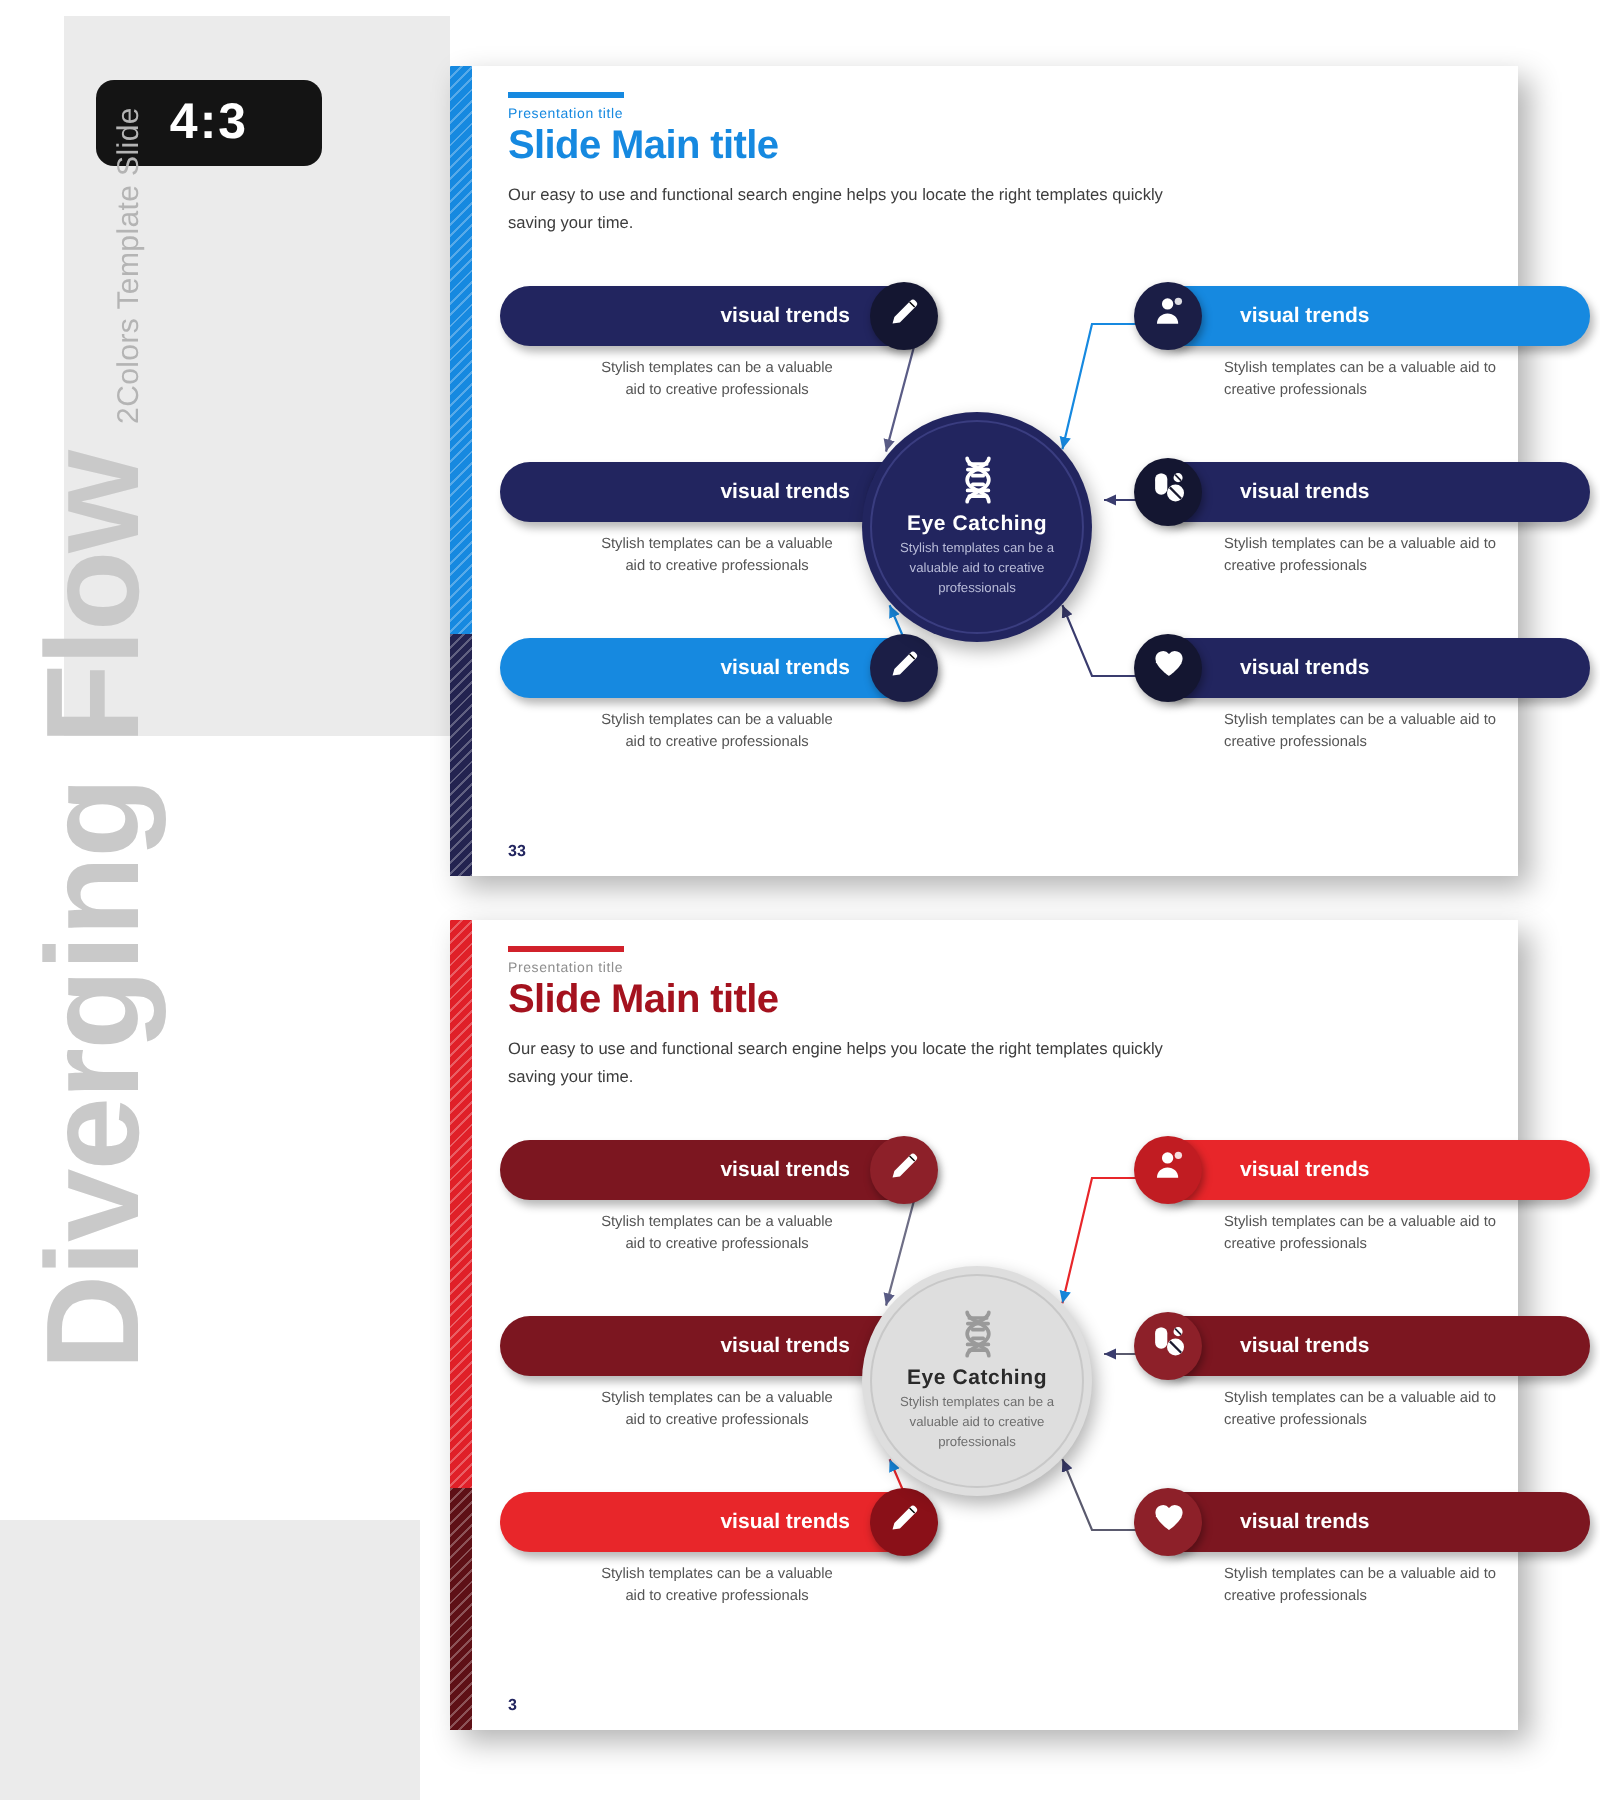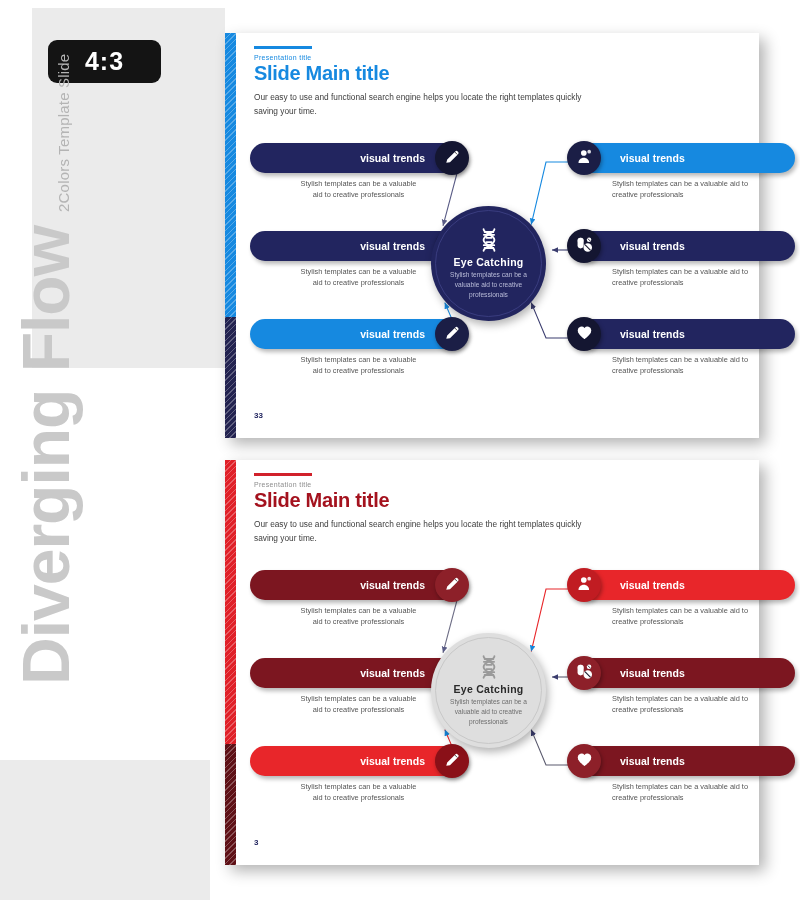--- a/index.html
+++ b/index.html
@@ -59,21 +59,21 @@
   .hdr{position:absolute;left:18px;top:13px;}
   .hdr-rule{width:58px;height:3px;margin-bottom:5px;}
   .hdr-eyebrow{font-size:7px;letter-spacing:.3px;margin-bottom:1px;}
   .hdr-title{font-size:20px;font-weight:bold;letter-spacing:-.3px;line-height:1.1;}
   .hdr-desc{
     position:absolute;left:18px;top:58px;width:350px;
     font-size:8.3px;line-height:1.65;color:#3d3d3d;
   }
 
   
-  .page-num{position:absolute;left:18px;bottom:18px;font-size:8px;font-weight:bold;}
+  .page-num{position:absolute;left:18px;bottom:8px;font-size:8px;font-weight:bold;}
 
   
   .diagram{position:absolute;left:0;top:110px;width:523px;height:285px;}
 
   
   .wires{position:absolute;left:0;top:0;width:523px;height:285px;overflow:visible;}
 
   
   .col{position:absolute;width:185px;}
   .col-left{left:14px;}

